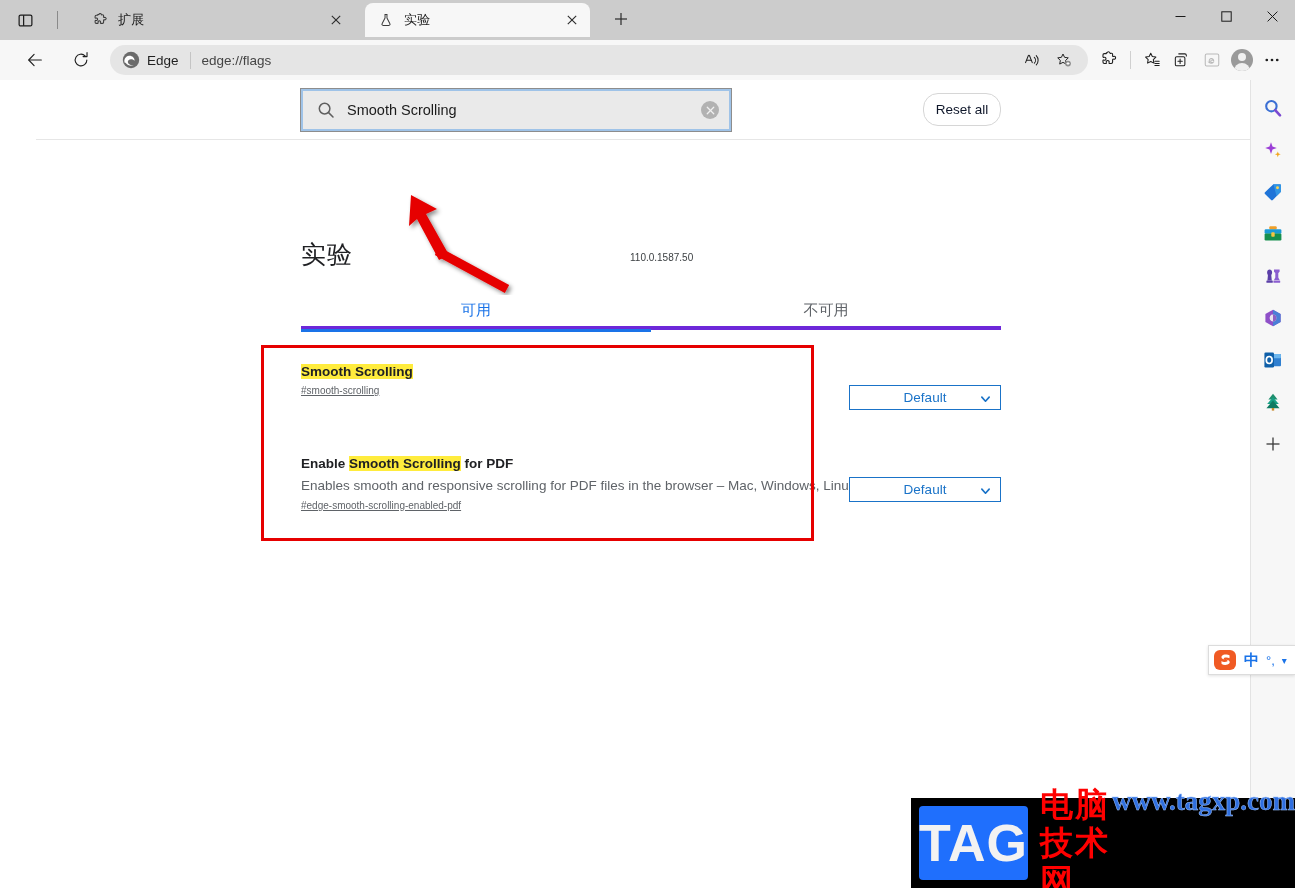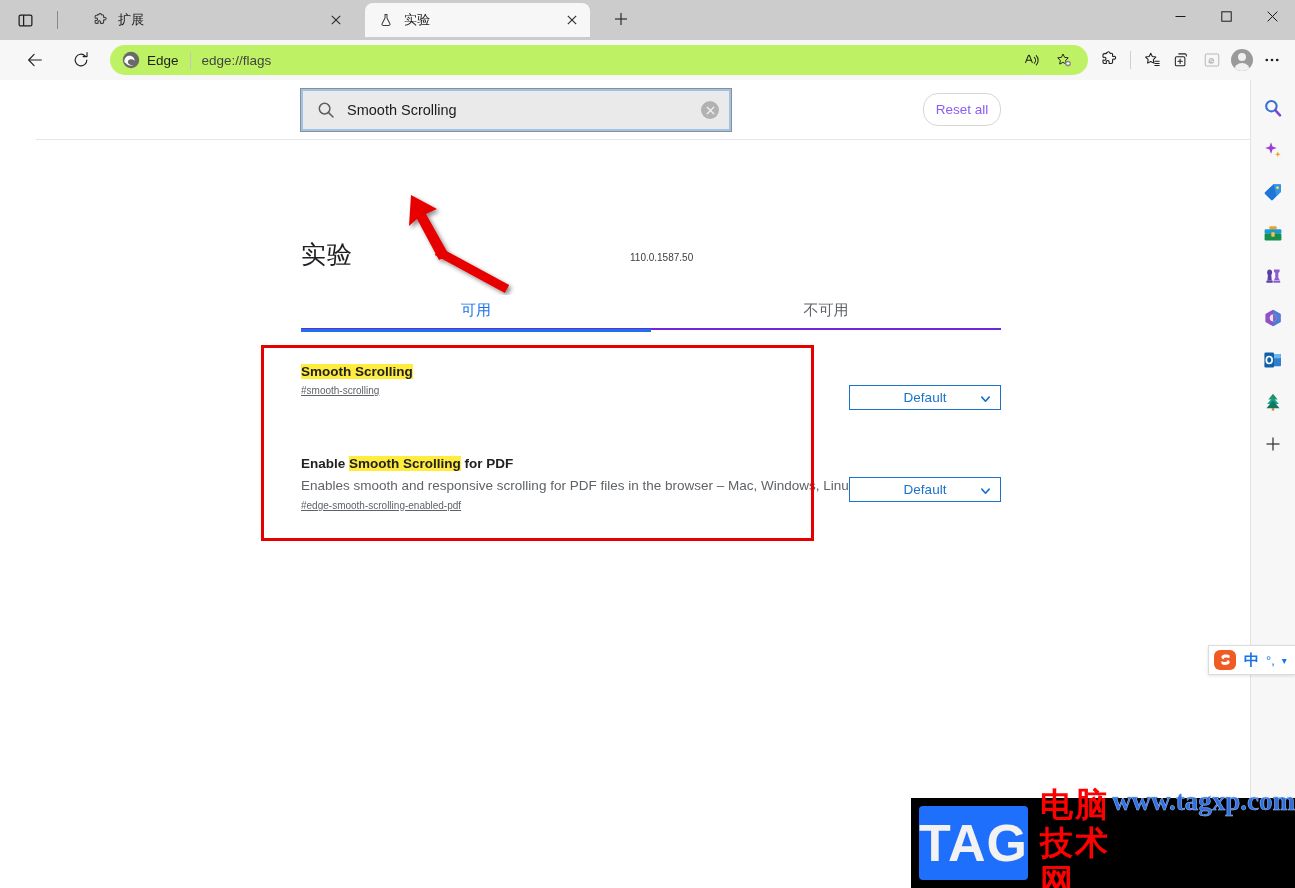--- a/index.html
+++ b/index.html
@@ -65,21 +65,21 @@
   .tbtn {
     width:30px; height:30px; border-radius:4px; display:flex;
     align-items:center; justify-content:center; cursor:pointer; color:#1f1f1f;
     flex:0 0 auto;
   }
   .tbtn.dim { color:#b9b9b9; }
   .nav-back { margin-left:12px; }
   .nav-reload { margin-left:16px; }
 
   .omnibox {
-    flex:1 1 auto; height:30px; margin:0 6px 0 14px; background:#bef264;
+    flex:1 1 auto; height:30px; margin:0 6px 0 14px; background:#e5e5e5;
     border-radius:15px; display:flex; align-items:center; padding:0 10px 0 12px;
     font-size:13px; color:#1f1f1f; min-width:0; cursor:text;
   }
   .omnibox .edge-logo { width:18px; height:18px; flex:0 0 18px; margin-right:7px; }
   .omnibox .brand { font-size:13.5px; color:#1f1f1f; }
   .omnibox .sep { width:1px; height:17px; background:#c4c4c4; margin:0 11px; }
   .omnibox .url { font-size:13.5px; color:#444; }
   .omnibox-right { display:flex; align-items:center; margin-left:auto; gap:2px; }
 
   .toolbar-divider { width:1px; height:18px; background:#d0d0d0; margin:0 6px; }
@@ -117,35 +117,35 @@
   }
   .search-box .s-icon { flex:0 0 18px; width:18px; height:18px; margin-right:12px; color:#5f5f5f; }
   .search-box .s-text { font-size:14.5px; color:#1b1b1b; flex:1 1 auto; }
   .search-clear {
     width:18px; height:18px; border-radius:50%; background:#b2b2b2;
     display:flex; align-items:center; justify-content:center; flex:0 0 18px; cursor:pointer;
   }
   .reset-all {
     position:absolute; left:887px; top:93px - 80px;
     width:78px; height:33px; background:#fff; border:1px solid #d6d6d6;
-    border-radius:15px; color:#8b5cf6; font-size:13.5px;
+    border-radius:15px; color:#0f172a; font-size:13.5px;
     display:flex; align-items:center; justify-content:center; cursor:pointer;
   }
 
   .flags-title {
     position:absolute; left:265px; top:158px; font-size:25px; color:#202124;
     letter-spacing:1px;
   }
   .flags-version {
     position:absolute; left:594px; top:172px; font-size:10px; color:#3c4043;
   }
 
   .tabs-row {
     position:absolute; left:265px; top:210px; width:700px; height:40px;
-    display:flex; border-bottom:2px solid #6d28d9;text-align:center;
+    display:flex; border-bottom:4px solid #6d28d9;text-align:center;
   }
   .ftab {
     flex:1 1 50%; display:flex; align-items:center; justify-content:center;
     font-size:15px; color:#5f6368; cursor:pointer; position:relative; height:40px;
   }
   .ftab.active { color:#1a73e8; }
   .ftab.active::after {
     content:""; position:absolute; left:0; right:0; bottom:-2px; height:3px; background:#1a73e8;
   }
 

